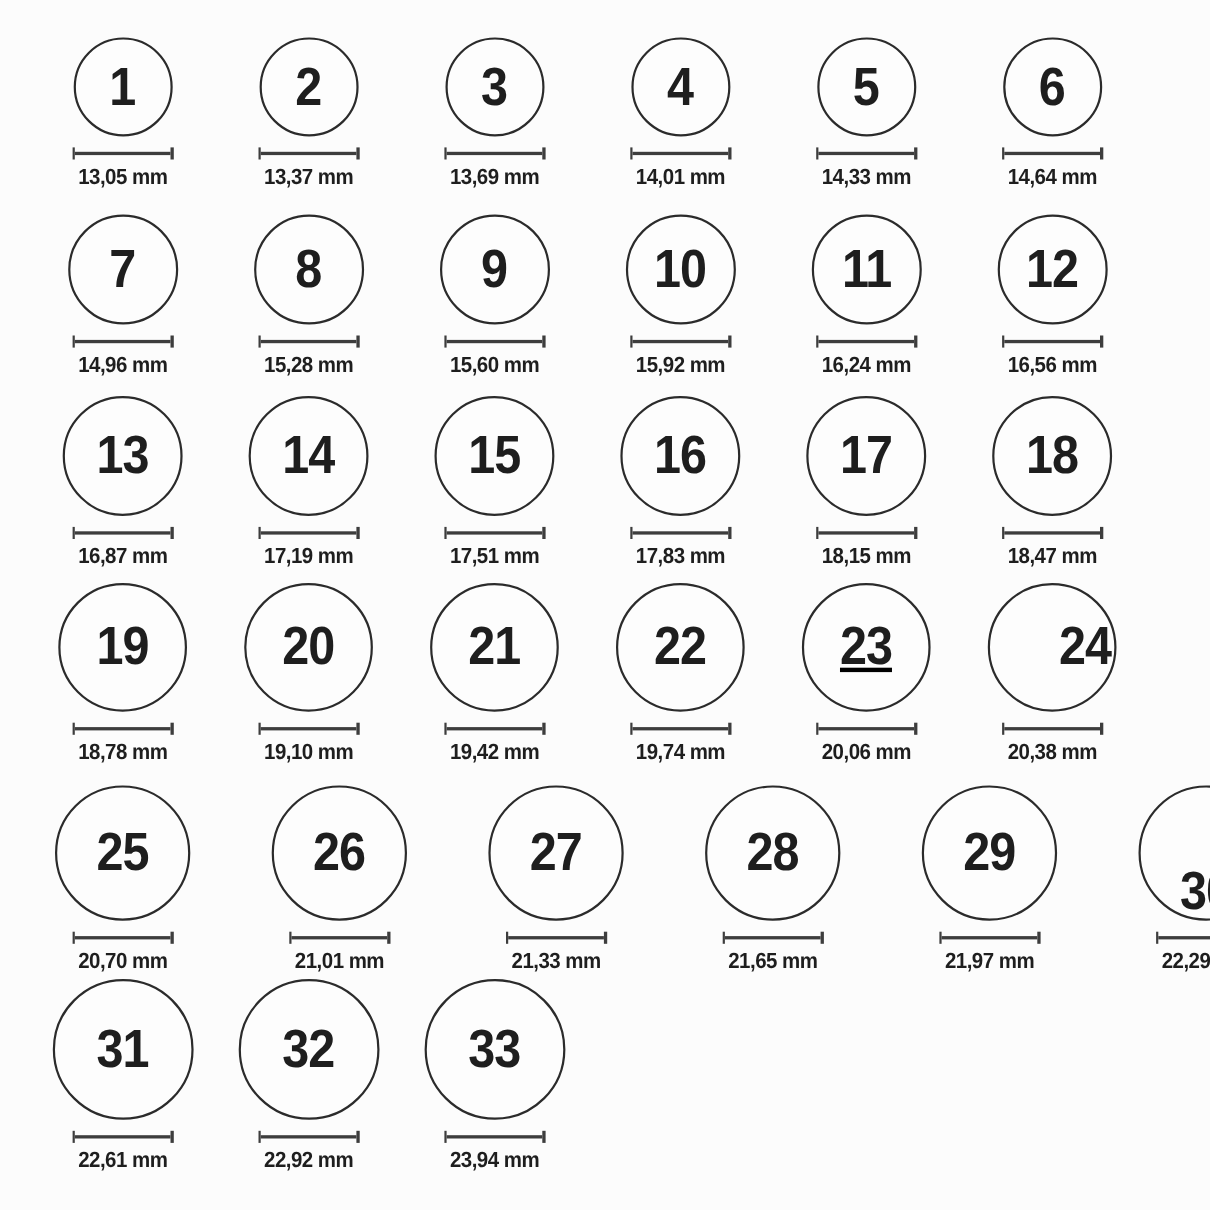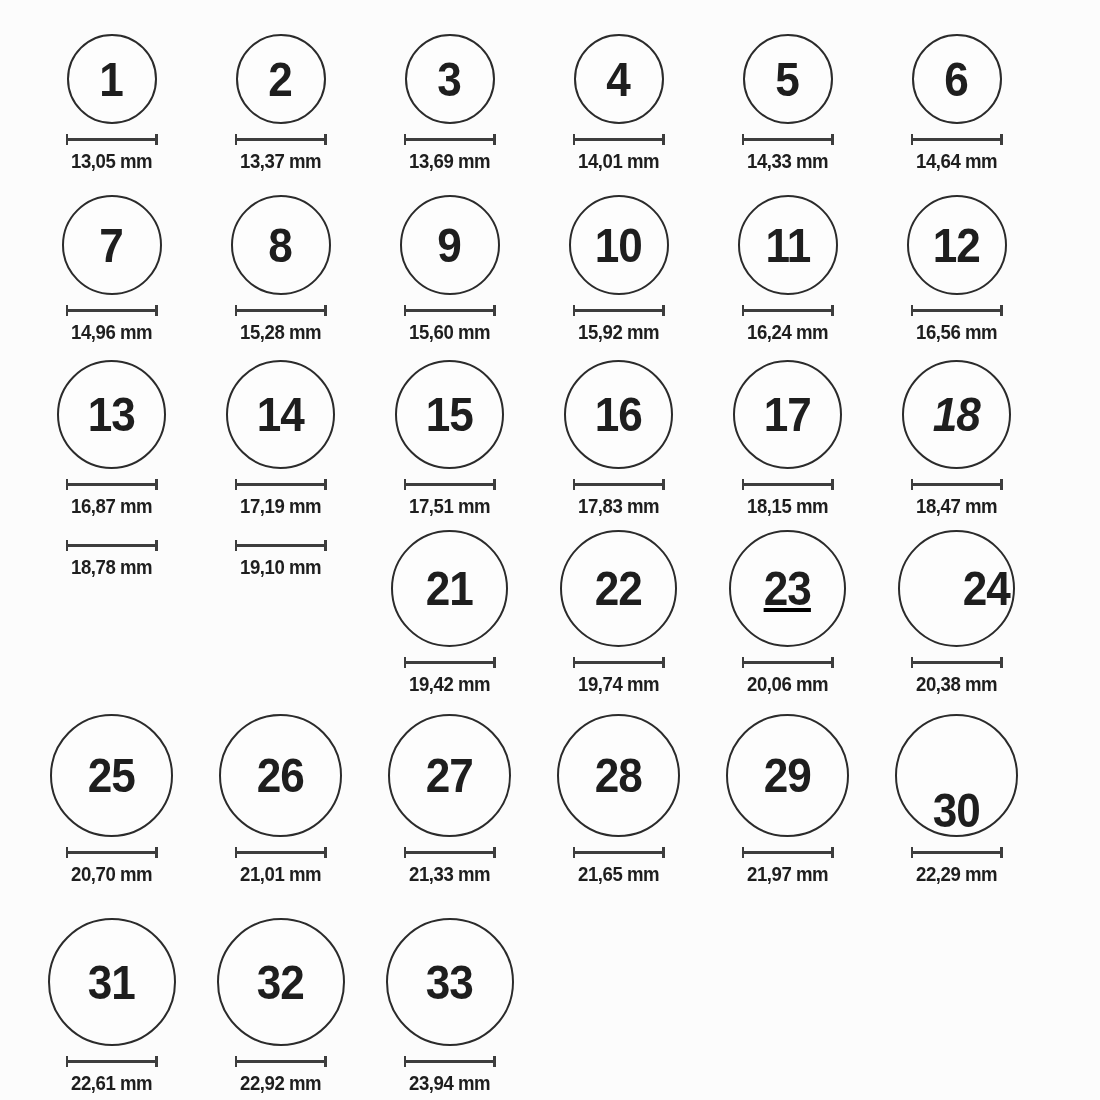--- a/index.html
+++ b/index.html
@@ -264,41 +264,47 @@
       <span class="num">17</span>
     </div>
     <div class="measure">
       <span class="tick"></span>
       <span class="bar"></span>
       <span class="tick"></span>
     </div>
     <div class="label">18,15 mm</div>
   </div>
       <div class="cell">
-    <div class="circle" style="width: 109px; height: 109px; font-style: italic;">
+    <div class="circle" style="width: 109px; height: 109px;">
       <span class="num">18</span>
     </div>
     <div class="measure">
       <span class="tick"></span>
       <span class="bar"></span>
       <span class="tick"></span>
     </div>
     <div class="label">18,47 mm</div>
   </div>
     </div>
     <div class="row" style="margin-bottom: 18px;">
       <div class="cell">
+    <div class="circle" style="width: 117px; height: 117px;">
+      <span class="num">19</span>
+    </div>
     <div class="measure">
       <span class="tick"></span>
       <span class="bar"></span>
       <span class="tick"></span>
     </div>
     <div class="label">18,78 mm</div>
   </div>
       <div class="cell">
+    <div class="circle" style="width: 117px; height: 117px;">
+      <span class="num">20</span>
+    </div>
     <div class="measure">
       <span class="tick"></span>
       <span class="bar"></span>
       <span class="tick"></span>
     </div>
     <div class="label">19,10 mm</div>
   </div>
       <div class="cell">
     <div class="circle" style="width: 117px; height: 117px;">
       <span class="num">21</span>
@@ -337,21 +343,21 @@
       <span class="num">24</span>
     </div>
     <div class="measure">
       <span class="tick"></span>
       <span class="bar"></span>
       <span class="tick"></span>
     </div>
     <div class="label">20,38 mm</div>
   </div>
     </div>
-    <div class="row" style="margin-bottom: 32px;">
+    <div class="row" style="margin-bottom: 4px; gap: 28px;">
       <div class="cell">
     <div class="circle" style="width: 123px; height: 123px;">
       <span class="num">25</span>
     </div>
     <div class="measure">
       <span class="tick"></span>
       <span class="bar"></span>
       <span class="tick"></span>
     </div>
     <div class="label">20,70 mm</div>

